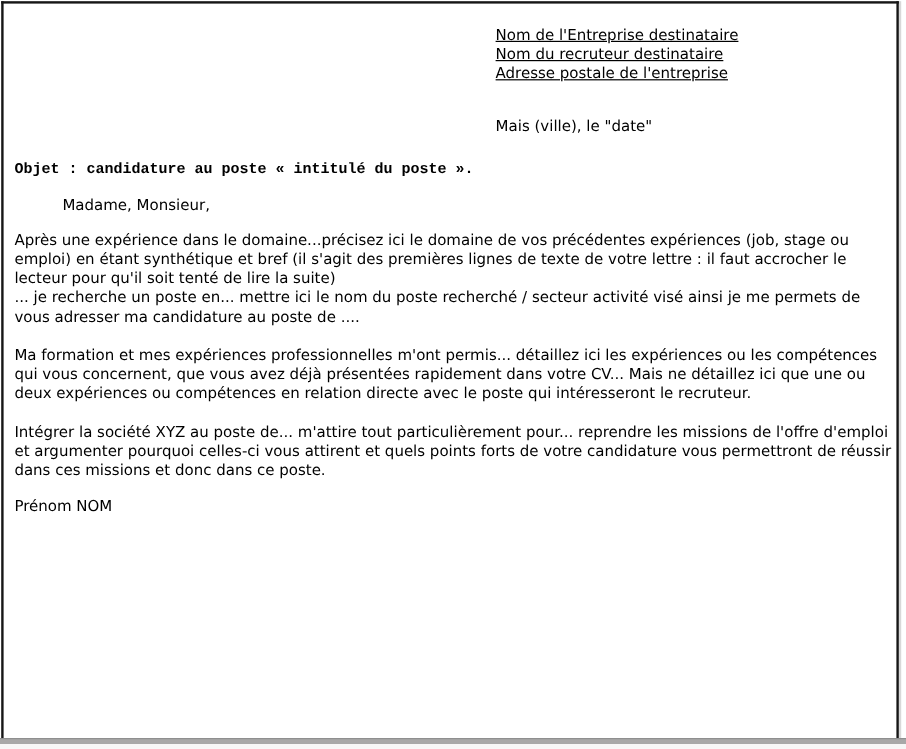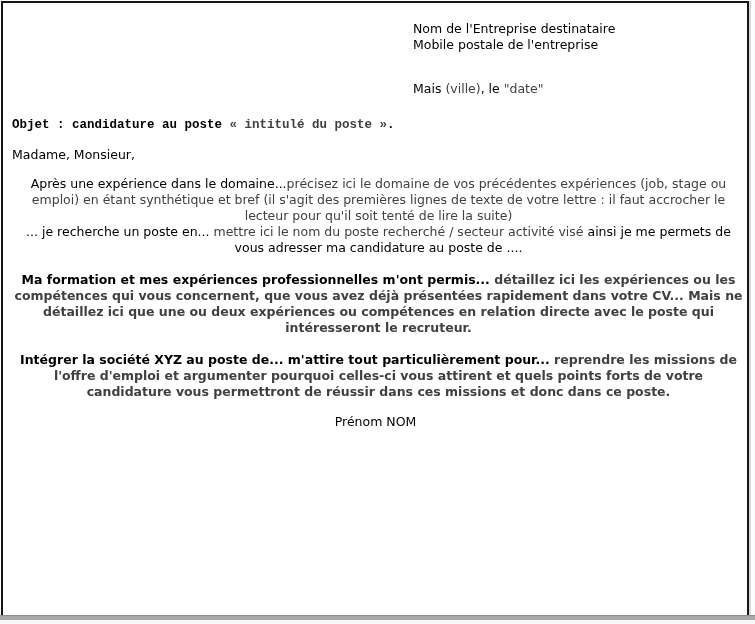--- a/index.html
+++ b/index.html
@@ -42,38 +42,39 @@
   }
   .below-bar {
     position: absolute;
     left: 0;
     top: 620px;
     width: 755px;
     height: 4px;
     background: #f7f7f7;
   }
   .block { margin: 0; }
-  .recipient-block { margin-top: 6px; margin-left: 401px; }
+  .recipient-block { margin-top: 6px; margin-left: 401px; text-decoration: underline; }
   .dateline { margin-top: 28px; margin-left: 401px; }
   .subject { margin-top: 20px; font-weight: bold; font-family: Liberation Mono, monospace; }
-  .salutation { margin-top: 14px; }
-  .para { margin-top: 13px; text-align: center; }
-  .para + .para { margin-top: 16px; font-weight: bold; }
-  .signature { margin-top: 14px; text-align: center; padding-right: 6px; }
-  .mut { color: #404040; }
+  .salutation { margin-top: 14px; margin-left: 40px; }
+  .para { margin-top: 13px; }
+  .para + .para { margin-top: 16px; }
+  .signature { margin-top: 14px; text-align: left; padding-right: 6px; }
+  .mut { color: #000000; }
 </style>
 </head>
 <body>
 
 <div class="page">
 
 
   <div class="block recipient-block">
     <div>Nom de l'Entreprise destinataire</div>
-    <div>Mobile postale de l'entreprise</div>
+    <div>Nom du recruteur destinataire</div>
+    <div>Adresse postale de l'entreprise</div>
   </div>
 
   <div class="block dateline"><span>Mais </span><span class="mut">(ville)</span><span>, le </span><span class="mut">"date"</span></div>
 
   <div class="block subject"><span>Objet : candidature au poste </span><span class="mut">« intitulé du poste »</span><span>.</span></div>
 
   <div class="block salutation">Madame, Monsieur,</div>
 
   <div class="block para"><span>Après une expérience dans le domaine...</span><span class="mut">précisez ici le domaine de vos précédentes expériences (job, stage ou emploi) en étant synthétique et bref (il s'agit des premières lignes de texte de votre lettre : il faut accrocher le lecteur pour qu'il soit tenté de lire la suite)</span><br><span>... je recherche un poste en... </span><span class="mut">mettre ici le nom du poste recherché / secteur activité visé </span><span>ainsi je me permets de vous adresser ma candidature au poste de ....</span></div>
 

